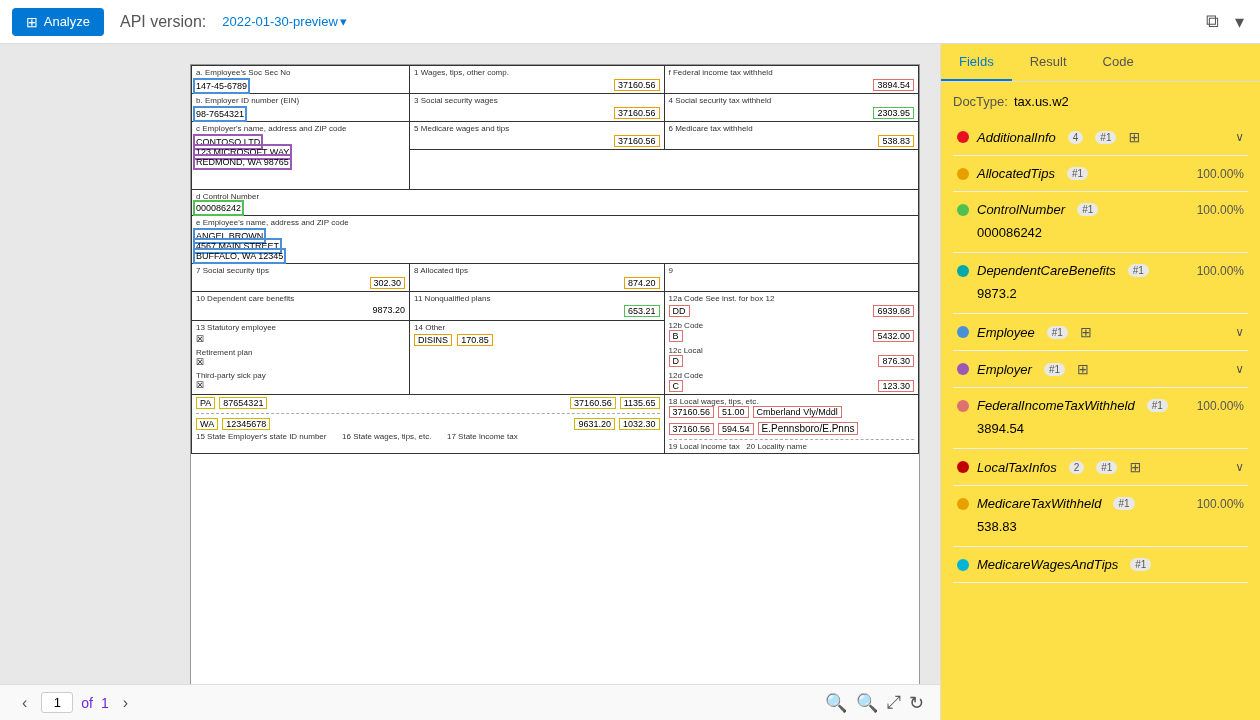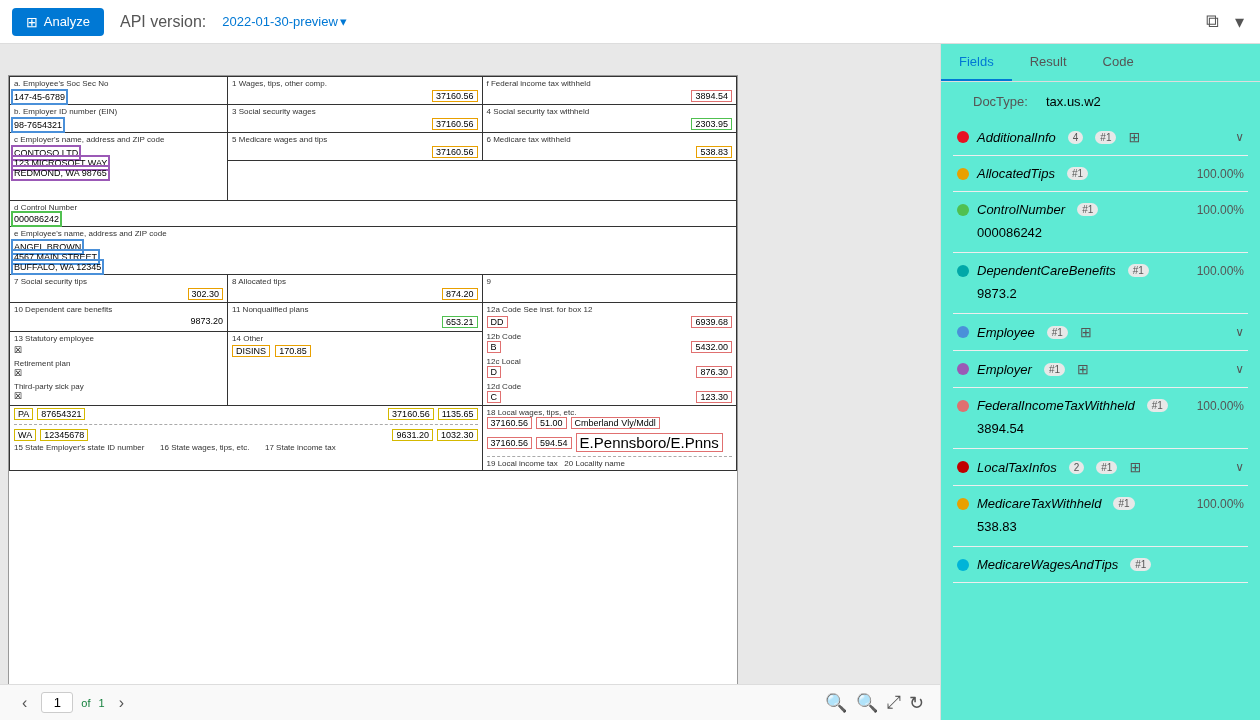--- a/index.html
+++ b/index.html
@@ -23,23 +23,22 @@
 
     
     .main { display: flex; flex: 1; overflow: hidden; }
 
     
     .doc-viewer {
       flex: 1; background: #e8e8e8; position: relative; overflow: hidden; display: flex; flex-direction: column;
     }
     .doc-content { flex: 1; overflow: hidden; position: relative; }
     .doc-image-container {
-      width: 100%; height: 100%; display: flex; align-items: flex-start; justify-content: flex-start;
-      padding: 8px;
-      margin-top: 23px;
+      width: 100%; height: 100%; display: flex; align-items: flex-start; justify-content: flex-end;
+      padding: 20px;
     }
     .w2-form {
       background: #fff; border: 1px solid #999;
       width: 730px; min-height: 650px; position: relative; font-size: 10px;
       font-family: Arial, sans-serif;
     }
 
     
     .w2-table { width: 100%; border-collapse: collapse; }
     .w2-table td, .w2-table th { border: 1px solid #333; padding: 2px 4px; vertical-align: top; font-size: 9px; }
@@ -55,38 +54,38 @@
     .value-box-yellow { border: 1.5px solid #d4b800; padding: 0 3px; display: inline-block; }
 
     
     .doc-toolbar {
       height: 36px; background: #f9f9f9; border-top: 1px solid #ddd;
       display: flex; align-items: center; justify-content: space-between; padding: 0 16px;
     }
     .page-nav { display: flex; align-items: center; gap: 8px; }
     .nav-btn { background: none; border: none; cursor: pointer; font-size: 16px; color: #555; padding: 2px 6px; }
     .page-input { width: 32px; text-align: center; border: 1px solid #ccc; border-radius: 3px; padding: 2px; font-size: 13px; }
-    .page-of { font-size: 11px; color: #15803d; }
+    .page-of { font-size: 14px; color: #6d28d9; }
     .zoom-controls { display: flex; align-items: center; gap: 8px; }
     .zoom-btn { background: none; border: none; cursor: pointer; font-size: 18px; color: #555; }
 
     
     .right-panel {
-      width: 320px; background: #5eead4; border-left: 1px solid #ddd;
+      width: 320px; background: #fde047; border-left: 1px solid #ddd;
       display: flex; flex-direction: column; overflow: hidden;
     }
     .panel-tabs { display: flex; border-bottom: 1px solid #ddd; }
     .panel-tab {
       padding: 10px 18px; font-size: 13px; cursor: pointer; border-bottom: 2px solid transparent;
       color: #555;
     }
     .panel-tab.active { color: #0078d4; border-bottom-color: #0078d4; font-weight: 500; }
     .panel-content { flex: 1; overflow-y: auto; padding: 12px; }
 
-    .doctype-row { display: flex; align-items: center; gap: 18px; margin-bottom: 14px; font-size: 13px; margin-left: 20px; }
+    .doctype-row { display: flex; align-items: center; gap: 6px; margin-bottom: 14px; font-size: 13px; }
     .doctype-label { color: #555; }
     .doctype-value { color: #000; font-weight: 500; }
 
     .field-item { margin-bottom: 4px; }
     .field-header {
       display: flex; align-items: center; justify-content: space-between;
       padding: 6px 4px; cursor: pointer; border-radius: 3px;
     }
     .field-left { display: flex; align-items: center; gap: 8px; }
     .field-dot { width: 12px; height: 12px; border-radius: 50%; flex-shrink: 0; }
@@ -328,21 +327,21 @@
                 <div class="field-label">18 Local wages, tips, etc.</div>
                 <div style="border-bottom:1px dashed #aaa; padding-bottom:4px; margin-bottom:2px">
                   <div style="display:flex; gap:4px; align-items:center">
                     <span class="value-box-pink">37160.56</span>
                     <span class="value-box-pink">51.00</span>
                     <span class="value-box-pink" style="font-size:9px">Cmberland Vly/Mddl</span>
                   </div>
                   <div style="display:flex; gap:4px; align-items:center; margin-top:4px">
                     <span class="value-box-pink">37160.56</span>
                     <span class="value-box-pink">594.54</span>
-                    <span class="value-box-pink" style="font-size:15px">E.Pennsboro/E.Pnns</span>
+                    <span class="value-box-pink" style="font-size:10px">E.Pennsboro/E.Pnns</span>
                   </div>
                 </div>
                 <div class="field-label">19 Local income tax &nbsp; 20 Locality name</div>
               </td>
             </tr>
           </tbody>
             </table>
         </div>
       </div>
     </div>

